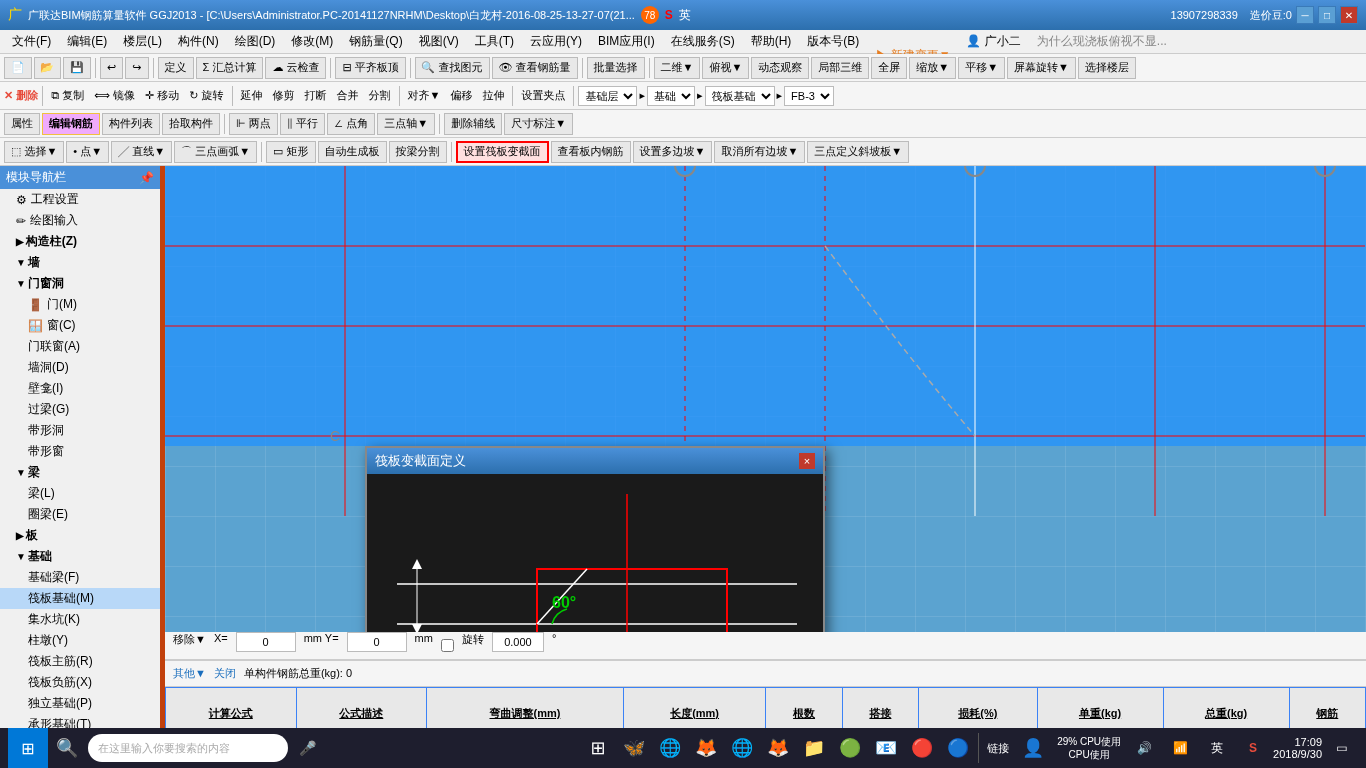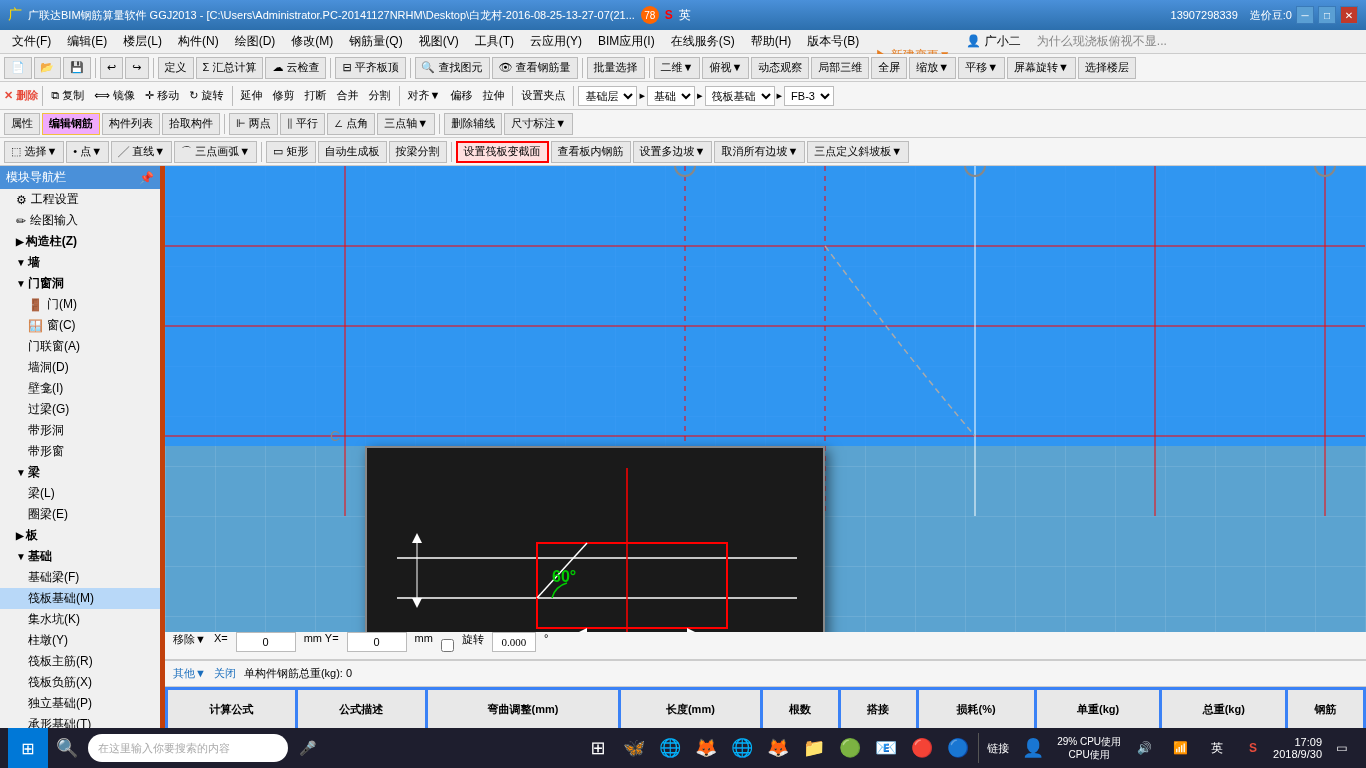--- a/index.html
+++ b/index.html
@@ -168,23 +168,24 @@
       height: 20px; width: 60px; border: 1px solid #bbb; font-size: 11px; text-align: center;
     }
 
     
     #prop-table {
       width: 100%;
       font-size: 11px;
       border-collapse: collapse;
     }
     #prop-table th, #prop-table td {
-      border: 3px solid #3b82f6;
-      padding: 12px 4px;
+      border: 1px solid #3b82f6;
+      padding: 18px 4px;
       white-space: nowrap;
+      text-decoration: underline;
     }
     #prop-table th { background: #e8e8e8; }
 
     .tree-arrow { font-size: 10px; }
 
     
     #app-window {
       position: relative;
       width: 1366px;
       height: 768px;
@@ -533,20 +534,24 @@
           <circle cx="520" cy="0" r="10" fill="none" stroke="#888" stroke-width="2"></circle>
           <circle cx="810" cy="0" r="10" fill="none" stroke="#888" stroke-width="2"></circle>
           <circle cx="1160" cy="0" r="10" fill="none" stroke="#888" stroke-width="2"></circle>
 
           <path d="M 660 80 Q 750 200 810 270" stroke="#aaa" stroke-width="1.5" fill="none" stroke-dasharray="6,4"></path>
 
           <text x="165" y="275" fill="#888" font-size="14">C</text>
         </svg>
 
         <div class="modal">
+          <div class="modal-titlebar">
+            <span>筏板变截面定义</span>
+            <button class="modal-close">×</button>
+          </div>
           <div class="modal-body">
             <div class="modal-canvas">
 
               <svg width="456" height="220" style="position:absolute;top:0;left:0;">
 
                 <line x1="30" y1="110" x2="430" y2="110" stroke="white" stroke-width="1.5"></line>
                 <line x1="30" y1="150" x2="430" y2="150" stroke="white" stroke-width="1.5"></line>
 
                 <line x1="260" y1="20" x2="260" y2="210" stroke="red" stroke-width="1.5"></line>
 
@@ -576,21 +581,21 @@
 
       <div id="coord-bar">
         <span>移除▼</span>
         <span>X=</span>
         <input type="text" class="coord-input" value="0" style="">
         <span>mm Y=</span>
         <input type="text" class="coord-input" value="0" style="">
         <span>mm</span>
         <input type="checkbox" style="">
         <span>旋转</span>
-        <input type="text" class="coord-input" value="0.000" style="width: 44px; font-family: Liberation Serif, serif;">
+        <input type="text" class="coord-input" value="0.000" style="width: 52px;">
         <span>°</span>
       </div>
 
       <div style="height:26px;background:#f5f5f5;border-top:1px solid #ccc;display:flex;align-items:center;padding:0 8px;gap:8px;font-size:11px;">
         <span style="cursor:pointer;color:#1a6ebd;">其他▼</span>
         <span style="cursor:pointer;color:#1a6ebd;">关闭</span>
         <span>单构件钢筋总重(kg): 0</span>
       </div>
 
       <div style="height:60px;background:white;border-top:1px solid #ccc;overflow:hidden;">

